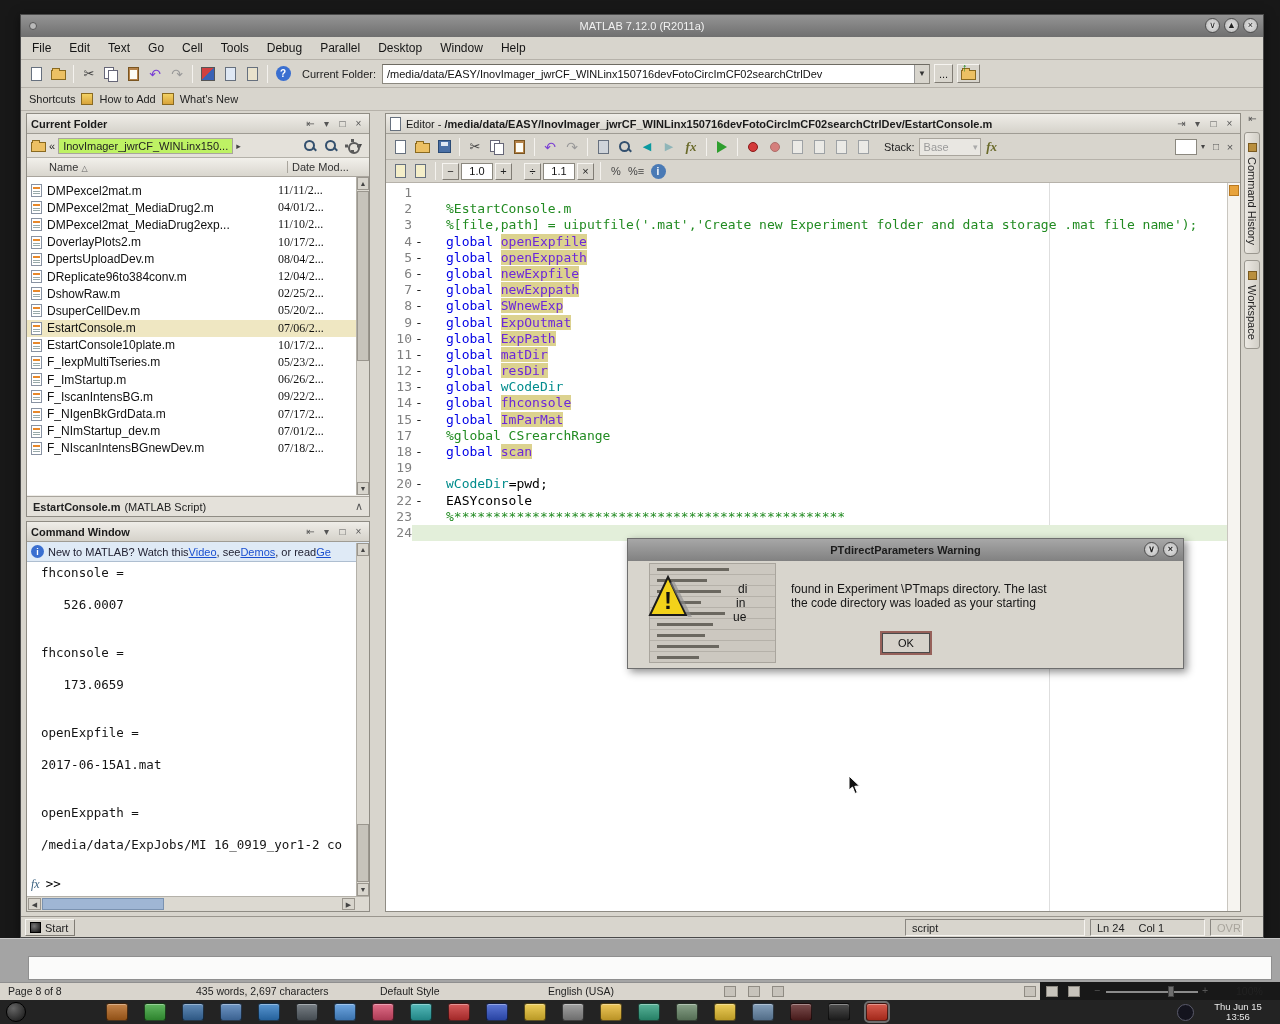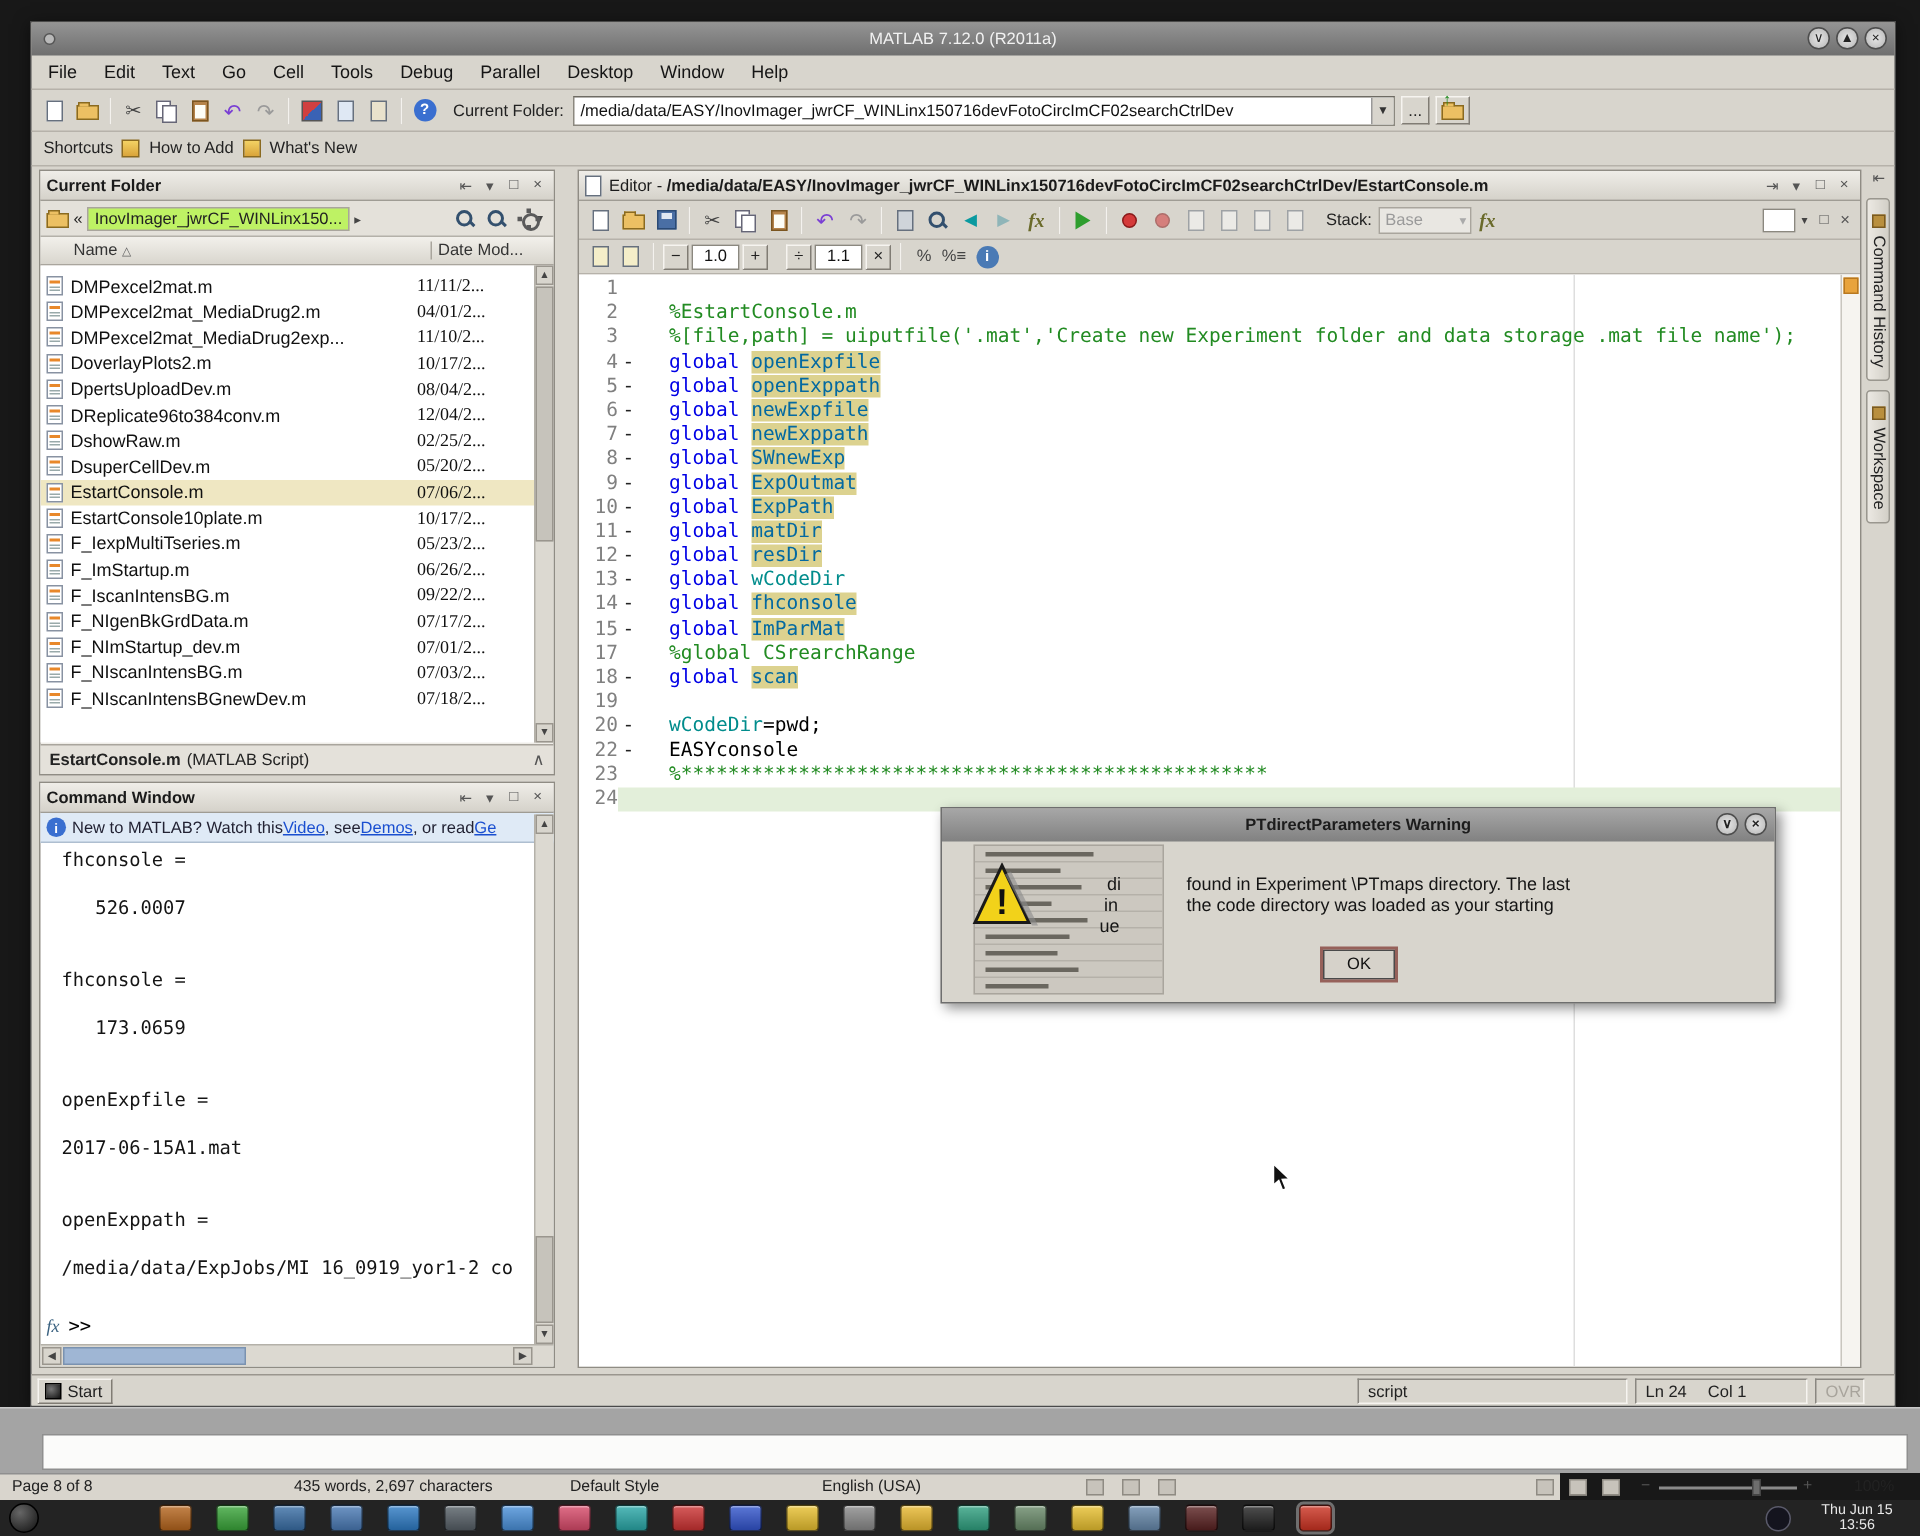--- a/index.html
+++ b/index.html
@@ -128,21 +128,21 @@
   .markerbar{position:absolute;right:0;top:0;bottom:0;width:13px;background:#f6f4f0;border-left:1px solid #c9c6bf;z-index:2;}
   .markerbar .msg{position:absolute;left:1px;top:2px;width:10px;height:11px;background:#e8a33c;border:1px solid #b87820;}
   #code-lines{position:absolute;left:0;right:13px;top:2px;z-index:1;}
   .code-row{display:flex;height:16.2px;line-height:16.2px;font-family:"DejaVu Sans Mono",monospace;font-size:13px;}
   .ln{width:26px;text-align:right;color:#808080;flex:none;}
   .row-body{flex:1;display:flex;min-width:0;}
   .row-body.current-line{background:#e3efda;}
   .dash{width:14px;text-align:center;color:#222;flex:none;}
   .code-text{white-space:pre;padding-left:20px;}
   .tok-cm{color:#228b22;} .tok-kw{color:#0000e6;} .tok-pl{color:#000;}
-  .tok-vh{color:#0369a1;background:#dcd28f;} .tok-tl{color:#008c8c;}
+  .tok-vh{color:#6d28d9;background:#dcd28f;} .tok-tl{color:#008c8c;}
 
   
   #right-strip{position:absolute;left:1222px;top:2px;width:19px;bottom:3px;}
   .strip-top{font-size:10px;color:#555;text-align:center;height:16px;}
   .vtab{writing-mode:vertical-rl;background:linear-gradient(90deg,#ece9e3,#d2cfc7);border:1px solid #9a978f;border-radius:3px;
         font-size:11px;color:#222;padding:10px 1px 8px 1px;margin:3px 0 6px 1px;display:flex;align-items:center;gap:5px;}
   .vtab .tabic{width:9px;height:9px;background:#b98f3e;border:1px solid #7a5a20;}
 
   
   #ml-status{position:absolute;left:0;right:0;bottom:0;height:21px;background:#d8d5cd;border-top:1px solid #9a968e;font-size:11px;color:#222;}
@@ -379,25 +379,20 @@
             </div>
             <div class="file-row">
               <span class="file-icon"></span>
               <span class="file-name">F_NIgenBkGrdData.m</span>
               <span class="file-date">07/17/2...</span>
             </div>
             <div class="file-row">
               <span class="file-icon"></span>
               <span class="file-name">F_NImStartup_dev.m</span>
               <span class="file-date">07/01/2...</span>
-            </div>
-            <div class="file-row">
-              <span class="file-icon"></span>
-              <span class="file-name">F_NIscanIntensBG.m</span>
-              <span class="file-date">07/03/2...</span>
             </div>
             <div class="file-row">
               <span class="file-icon"></span>
               <span class="file-name">F_NIscanIntensBGnewDev.m</span>
               <span class="file-date">07/18/2...</span>
             </div>
           </div>
         <div class="vscroll" style="top:63px;bottom:21px;">
           <span class="arr" style="top:0;">▲</span>
           <span class="thumb" style="top:14px;height:170px;"></span>

